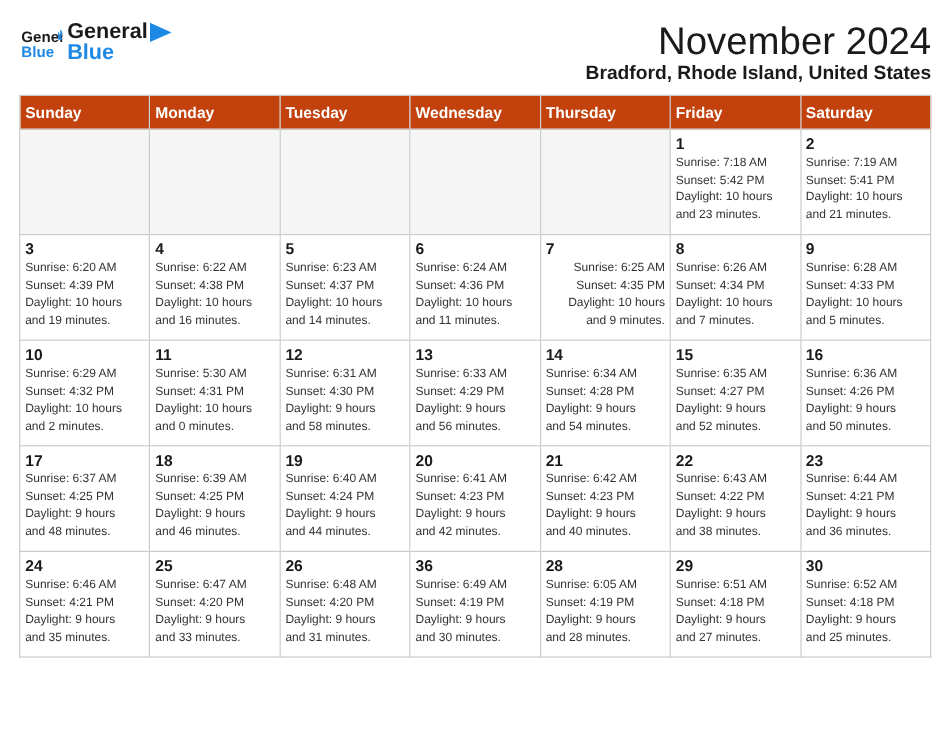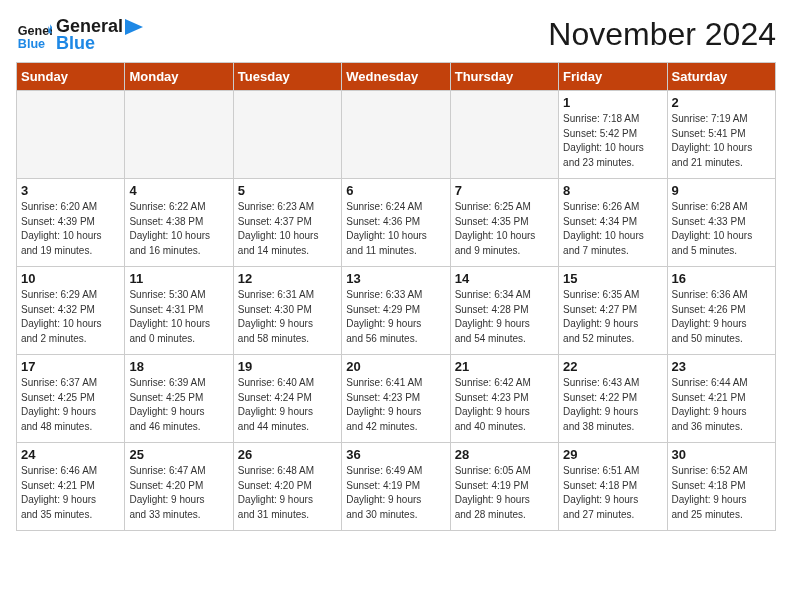--- a/index.html
+++ b/index.html
@@ -93,20 +93,21 @@
         <span style="font-size:18px; font-weight:bold; color:#1a1a1a;">General</span>
         <svg width="18" height="16" viewBox="0 0 18 16">
           <polygon points="0,0 18,8 0,16" fill="#1e88e5"></polygon>
         </svg>
       </div>
       <div style="font-size:18px; font-weight:bold; color:#1e88e5; margin-top:-4px;">Blue</div>
     </div>
   </div>
   <div class="title-area">
     <div class="month-title">November 2024</div>
+    <div class="location">Bradford, Rhode Island, United States</div>
   </div>
 </div>
 
 <table class="calendar">
   <thead>
     <tr>
     <th>Sunday</th>
         <th>Monday</th>
         <th>Tuesday</th>
         <th>Wednesday</th>
@@ -161,21 +162,21 @@
         </td>
         <td>
           <span class="day-number">6</span>
           <div class="day-detail" style="white-space: pre-line;">Sunrise: 6:24 AM
 Sunset: 4:36 PM
 Daylight: 10 hours
 and 11 minutes.</div>
         </td>
         <td>
           <span class="day-number">7</span>
-          <div class="day-detail" style="white-space: pre-line;">Sunrise: 6:25 AM
+          <div class="day-detail" style="white-space: pre-line; text-align: right;">Sunrise: 6:25 AM
 Sunset: 4:35 PM
 Daylight: 10 hours
 and 9 minutes.</div>
         </td>
         <td>
           <span class="day-number">8</span>
           <div class="day-detail" style="white-space: pre-line;">Sunrise: 6:26 AM
 Sunset: 4:34 PM
 Daylight: 10 hours
 and 7 minutes.</div>

